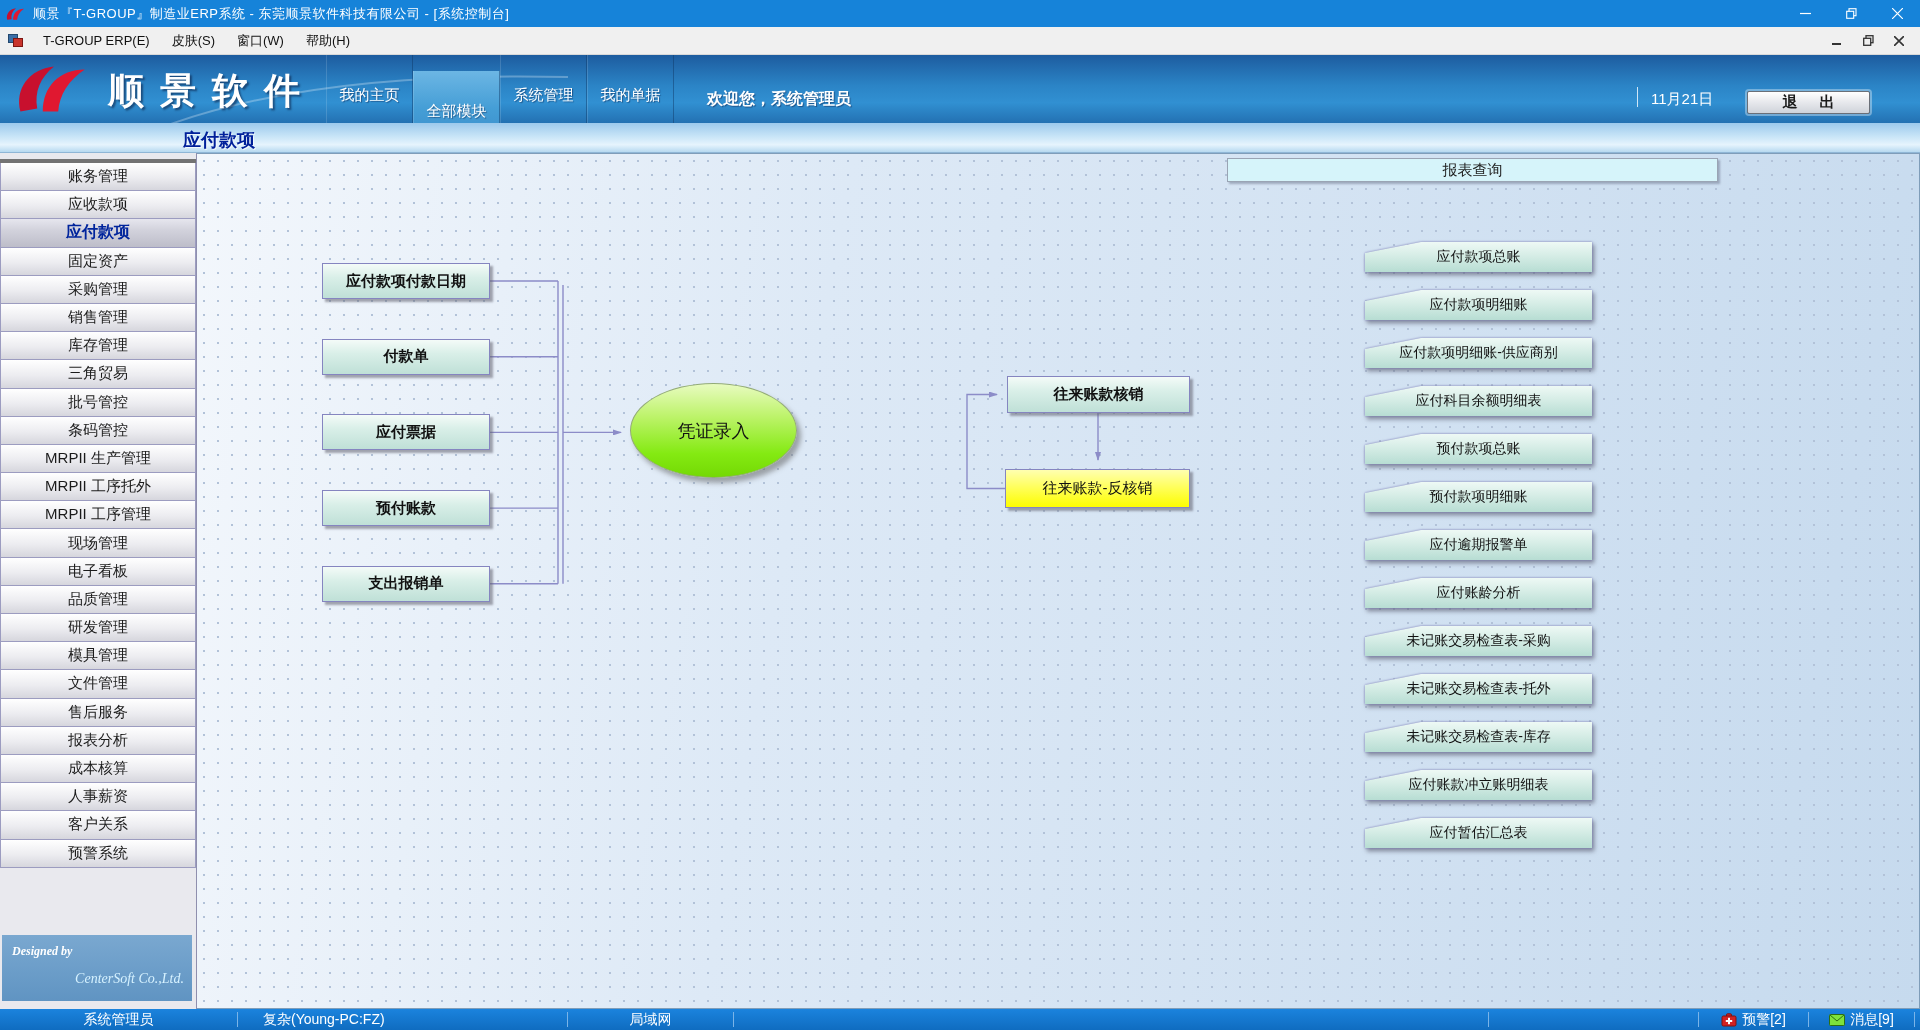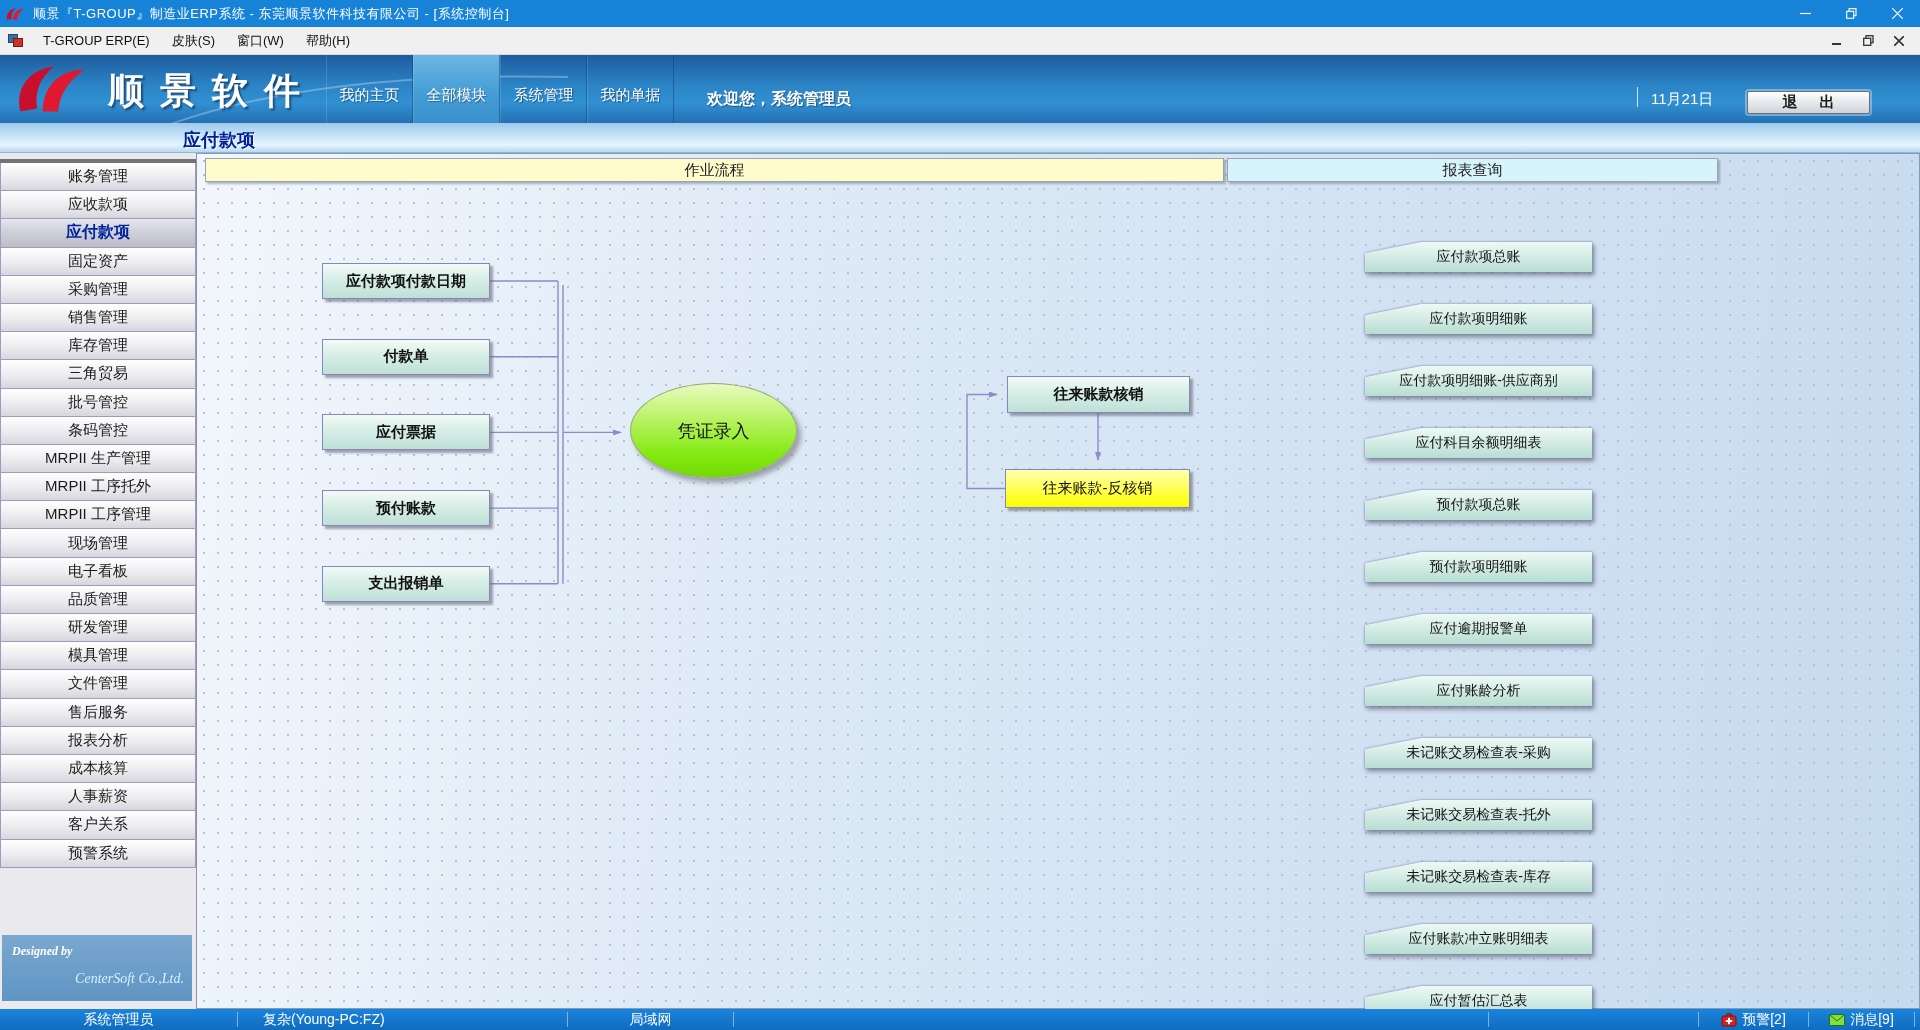--- a/index.html
+++ b/index.html
@@ -31,21 +31,21 @@
     background:linear-gradient(180deg,#1d5c9f 0%,#2b84c6 45%,#3190d2 70%,#2371b2 100%);
     color:#fff; overflow:hidden; }
   .hdr-curve { position:absolute; left:168px; top:6px; width:560px; height:68px; opacity:.5; }
   .logo-swoosh { position:absolute; left:10px; top:6px; width:88px; height:56px; }
   .logo-text { position:absolute; left:108px; top:12px; font-size:36px; font-weight:bold;
     letter-spacing:16px; text-shadow:2px 2px 2px rgba(0,0,30,.45); white-space:nowrap; }
   .tabs { position:absolute; left:294px; top:0; height:68px; display:flex;padding-left:32px; }
   .tab { width:87px; height:100%; display:flex; align-items:center; justify-content:center;
     padding-top:12px; font-size:15px; color:#fff; text-shadow:1px 1px 1px rgba(0,0,40,.4);
     border-right:1px solid rgba(15,55,100,.45); border-left:1px solid rgba(255,255,255,.14); cursor:default; }
-  .tab.active { background:linear-gradient(180deg,#6cb6e4 0%,#459ed6 55%,#3a8fcc 100%); }
+  .tab.active { background:linear-gradient(180deg,#6cb6e4 0%,#459ed6 55%,#3a8fcc 100%);margin-top:16px; }
   .welcome { position:absolute; left:707px; top:34px; font-size:16px; font-weight:bold;
     text-shadow:1px 1px 1px rgba(0,0,40,.4); }
   .hdr-divider { position:absolute; left:1637px; top:32px; width:1px; height:20px; background:#cfe6f7; }
   .hdr-date { position:absolute; left:1651px; top:35px; font-size:15px; }
   .exit-btn { position:absolute; left:1747px; top:36px; width:123px; height:23px;
     background:linear-gradient(180deg,#ffffff 0%,#e9eaee 45%,#cfd3da 100%);
     border:1px solid #6a6f78; border-radius:2px; box-shadow:0 0 0 2px rgba(255,255,255,.35);
     font-size:15px; font-weight:bold; color:#1a1a1a; letter-spacing:9px;
     display:flex; align-items:center; justify-content:center; padding-left:9px; }
 
@@ -99,21 +99,21 @@
     font-size:18px; color:#111; border:1px solid #93ab77;
     background:linear-gradient(180deg,#e8fbc0 0%,#bdf36a 35%,#84ea12 75%,#74d904 100%);
     box-shadow:4px 5px 5px rgba(90,90,90,.5); }
   .verify-box { position:absolute; left:810px; top:222px; width:183px; height:37px; }
   .reverse-box { position:absolute; left:808px; top:315px; width:185px; height:39px;
     display:flex; align-items:center; justify-content:center; font-size:15px; color:#111;
     background:linear-gradient(180deg,#ffffb0 0%,#ffff4d 55%,#fdfd00 100%);
     border:1px solid #8585c0; box-shadow:3px 3px 2px rgba(96,96,110,.55); }
 
   .reports { position:absolute; left:1168px; top:88px; width:227px;
-    display:flex; flex-direction:column; gap:32px; }
+    display:flex; flex-direction:column; gap:18px; }
   .rpt { height:30px; filter:drop-shadow(0 0 1px #7d7dbb) drop-shadow(2px 3px 2px rgba(70,70,90,.55)); cursor:default; }
   .rpt-in { width:100%; height:100%; display:flex; align-items:center; justify-content:center;
     font-size:14px; color:#111;
     background:linear-gradient(180deg,#eef9f5 0%,#d6ede6 45%,#b7ddd3 100%);
     clip-path:polygon(0 11px, 56px 0, 100% 0, 100% 100%, 0 100%); }
 
   
   .statusbar { position:absolute; left:0; top:1009px; width:1920px; height:21px;
     background:linear-gradient(180deg,#1b83dd,#0f6cc0); color:#fff; font-size:14px; }
   .sb-seg { position:absolute; top:0; height:21px; display:flex; align-items:center;
@@ -236,21 +236,20 @@
       <div class="side-item">客户关系</div>
       <div class="side-item">预警系统</div>
     </div>
   <div class="designed">
     <div class="d1">Designed by</div>
     <div class="d2">CenterSoft Co.,Ltd.</div>
   </div>
 </div>
 
 <div class="main">
-  <div class="sec sec-flow">作业流程</div>
   <div class="sec sec-rpt">报表查询</div>
 
   <svg class="connectors" viewBox="0 0 1723 856">
     <defs>
       <marker id="arr" viewBox="0 0 9 6" refX="8" refY="3" markerWidth="9" markerHeight="6" orient="auto" markerUnits="userSpaceOnUse">
         <path d="M0 0 L9 3 L0 6 Z" fill="#8c8cc8"></path>
       </marker>
     </defs>
     <path class="c-line" d="M293 127 H361 M293 202.7 H361 M293 278.4 H361 M293 354.1 H361 M293 429.8 H361 M361 127 V429.8 M366 131 V429.8"></path>
     <line class="c-line" x1="366" y1="278.4" x2="424" y2="278.4" marker-end="url(#arr)"></line>

